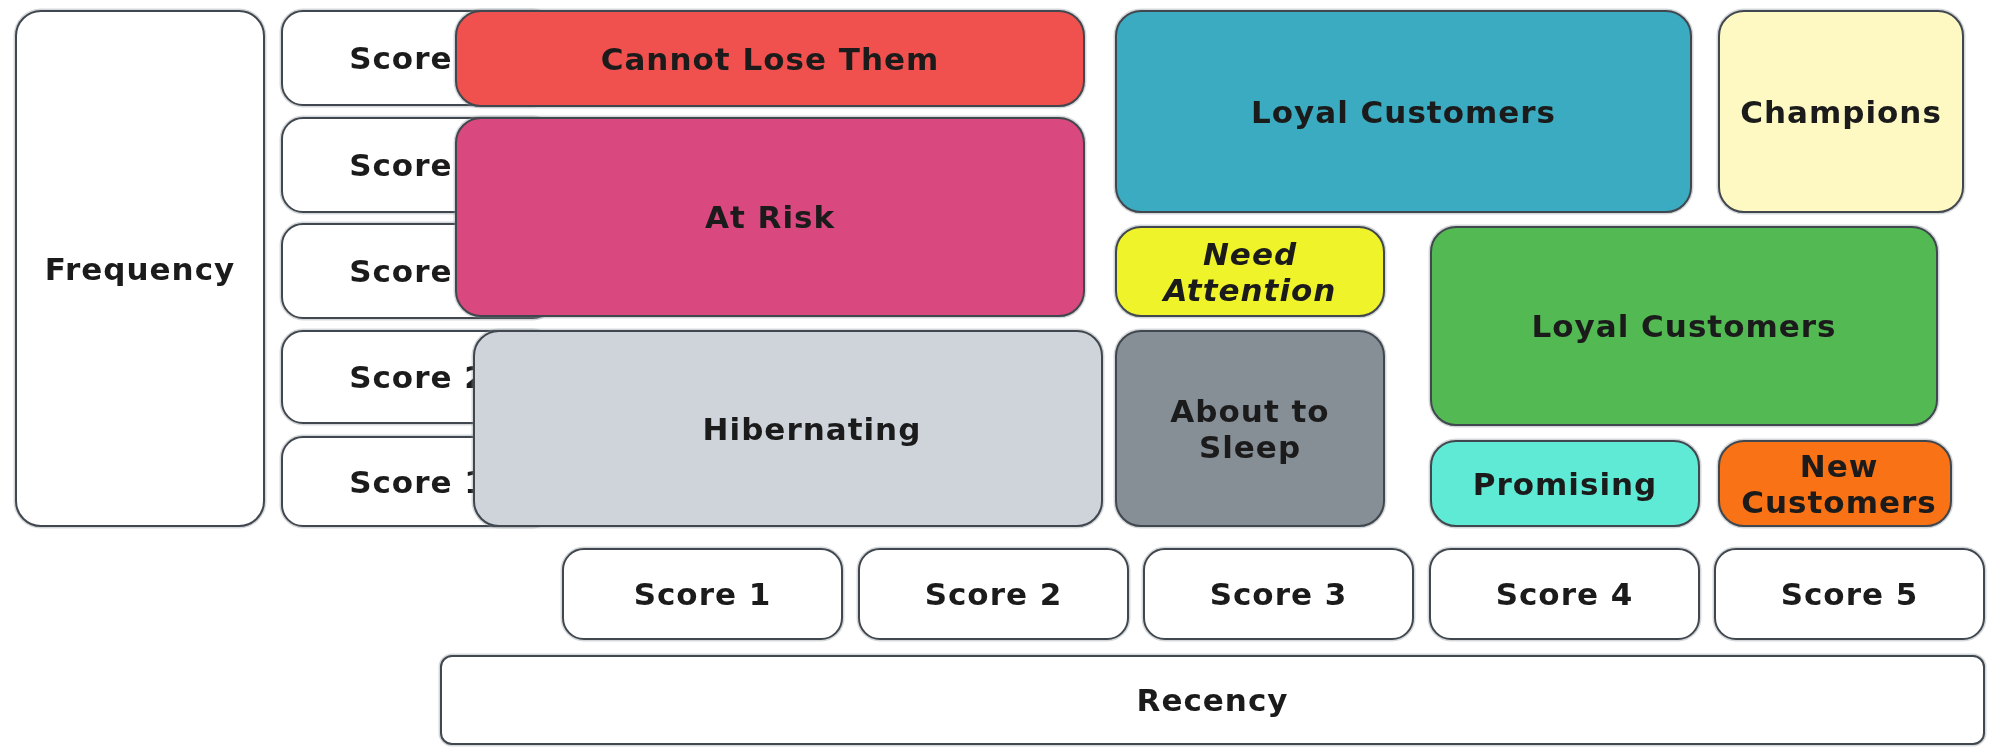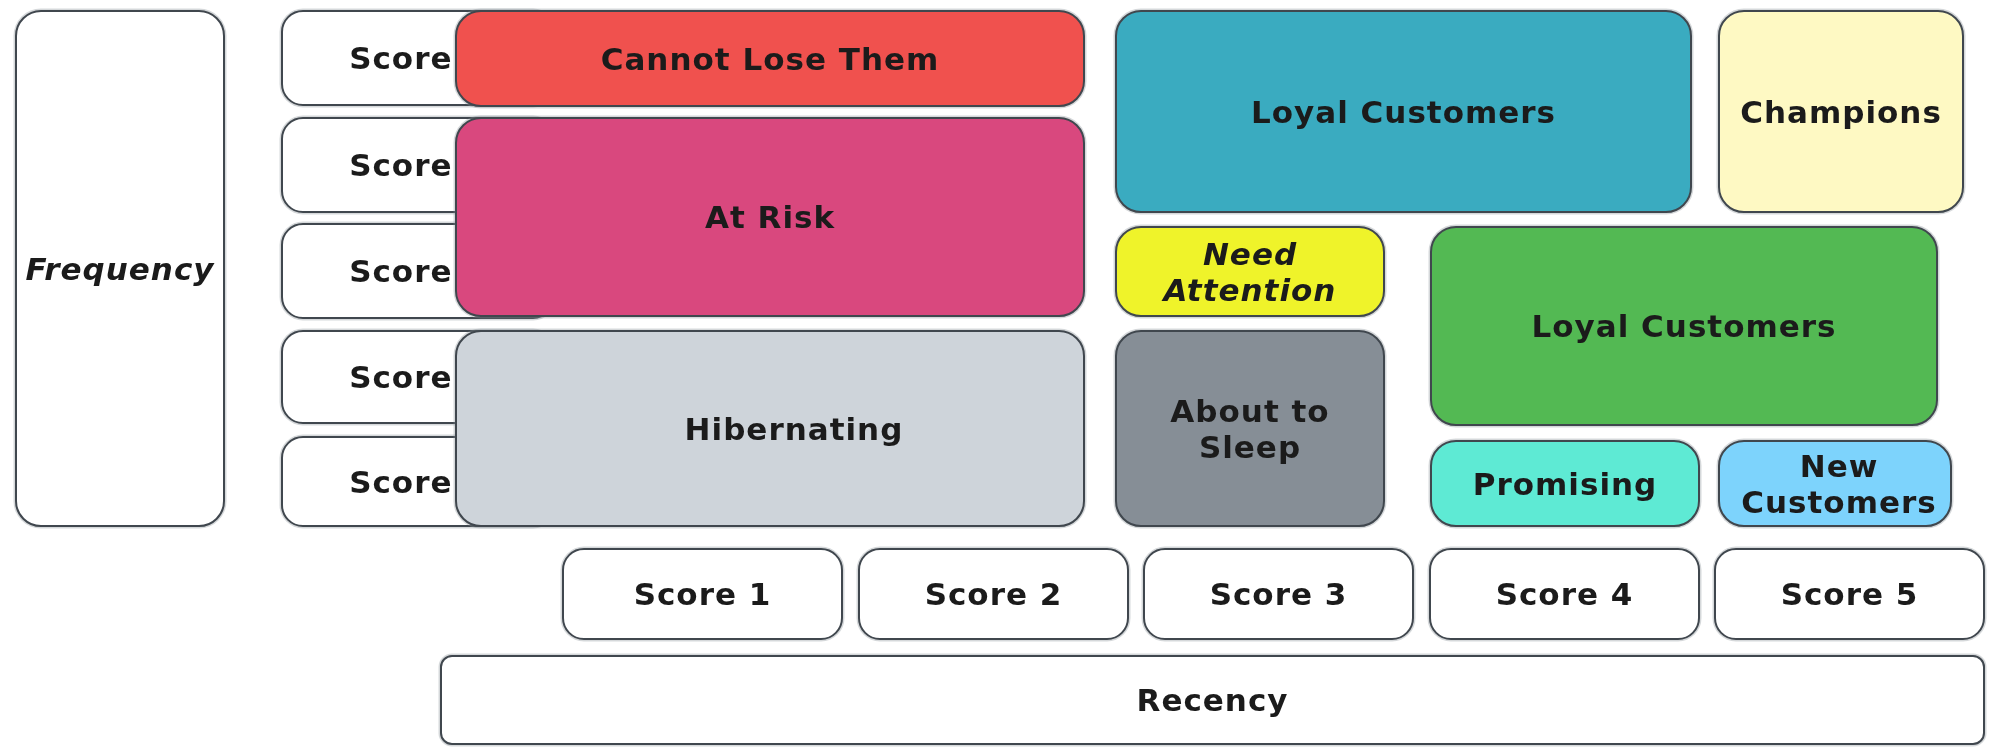--- a/index.html
+++ b/index.html
@@ -18,30 +18,30 @@
     display:flex;align-items:center;justify-content:center;
     text-align:center;
     font-size:31px;
     font-weight:600;
     letter-spacing:1px;
     background:#ffffff;
     box-shadow:0 0 0 1.5px rgba(134,142,150,0.35);
   }
   .small-r{border-radius:22px;}
   
-  .freq-axis   {left:15px;  top:10px;  width:210px; height:517px;font-style:italic;}
+  .freq-axis   {left:15px;  top:10px;  width:250px; height:517px;}
   .fs-0        {left:281px; top:10px;  width:274px; height:96px;}
   .fs-1        {left:281px; top:117px; width:274px; height:96px;}
   .fs-2        {left:281px; top:223px; width:274px; height:96px;}
   .fs-3        {left:281px; top:330px; width:274px; height:94px;}
   .fs-4        {left:281px; top:436px; width:274px; height:91px;}
   
   .seg-cannot  {left:455px;  top:10px;  width:630px; height:97px;}
   .seg-atrisk  {left:455px;  top:117px; width:630px; height:200px;}
-  .seg-hiber   {left:455px;  top:330px; width:630px; height:197px;padding-left:48px;}
+  .seg-hiber   {left:473px;  top:330px; width:630px; height:197px;padding-left:48px;}
   .seg-loyal-t {left:1115px; top:10px;  width:577px; height:203px;}
   .seg-champ   {left:1718px; top:10px;  width:246px; height:203px;}
   .seg-needatt {left:1115px; top:226px; width:270px; height:91px;}
   .seg-loyal-m {left:1430px; top:226px; width:508px; height:200px;}
   .seg-sleep   {left:1115px; top:330px; width:270px; height:197px;}
   .seg-promis  {left:1430px; top:440px; width:270px; height:87px;}
   .seg-newcust {left:1718px; top:440px; width:234px; height:87px;}
   
   .rs-0        {left:562px;  top:548px; width:281px; height:92px;}
   .rs-1        {left:858px;  top:548px; width:271px; height:92px;}
@@ -65,21 +65,21 @@
 
   <div class="box seg-cannot" style="background-color: rgb(240, 81, 78);">Cannot Lose Them</div>
   <div class="box seg-atrisk" style="background-color: rgb(217, 72, 126);">At Risk</div>
   <div class="box seg-hiber" style="background-color: rgb(206, 212, 218);">Hibernating</div>
   <div class="box seg-loyal-t" style="background-color: rgb(58, 171, 192);">Loyal Customers</div>
   <div class="box seg-champ" style="background-color: #fef9c3;">Champions</div>
   <div class="box seg-needatt" style="background-color: rgb(239, 243, 42); font-style: italic;">Need Attention</div>
   <div class="box seg-loyal-m" style="background-color: rgb(83, 185, 83);">Loyal Customers</div>
   <div class="box seg-sleep" style="background-color: rgb(134, 142, 150);">About to Sleep</div>
   <div class="box seg-promis" style="background-color: #5eead4;">Promising</div>
-  <div class="box seg-newcust" style="background-color: #7dd3fc; padding-left: 8px;">New Customers</div>
+  <div class="box seg-newcust" style="background-color: #f97316; padding-left: 8px;">New Customers</div>
 
   <div class="box small-r rs-0">Score 1</div>
   <div class="box small-r rs-1">Score 2</div>
   <div class="box small-r rs-2">Score 3</div>
   <div class="box small-r rs-3">Score 4</div>
   <div class="box small-r rs-4">Score 5</div>
 
   <div class="box rec-axis">Recency</div>
 
 </div>

